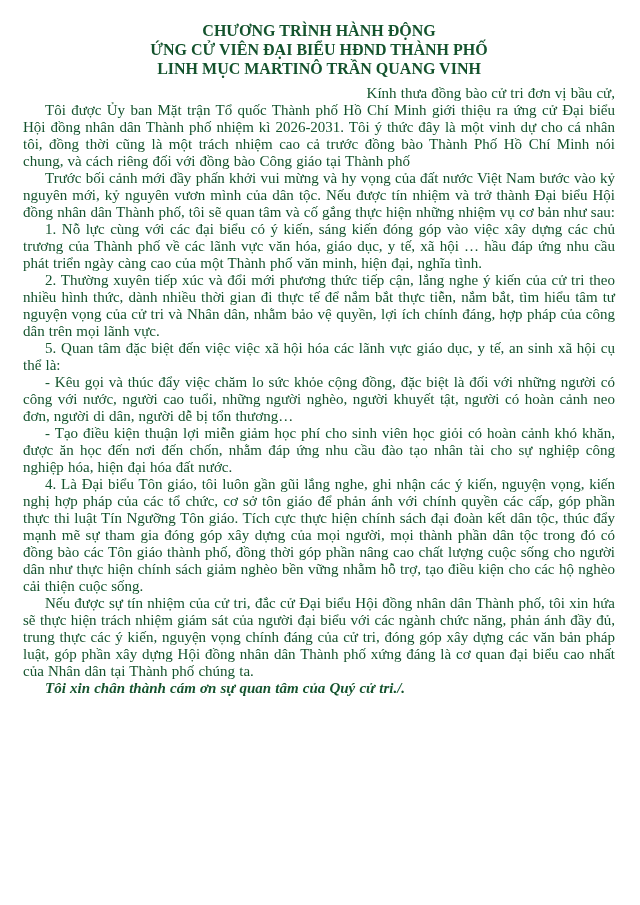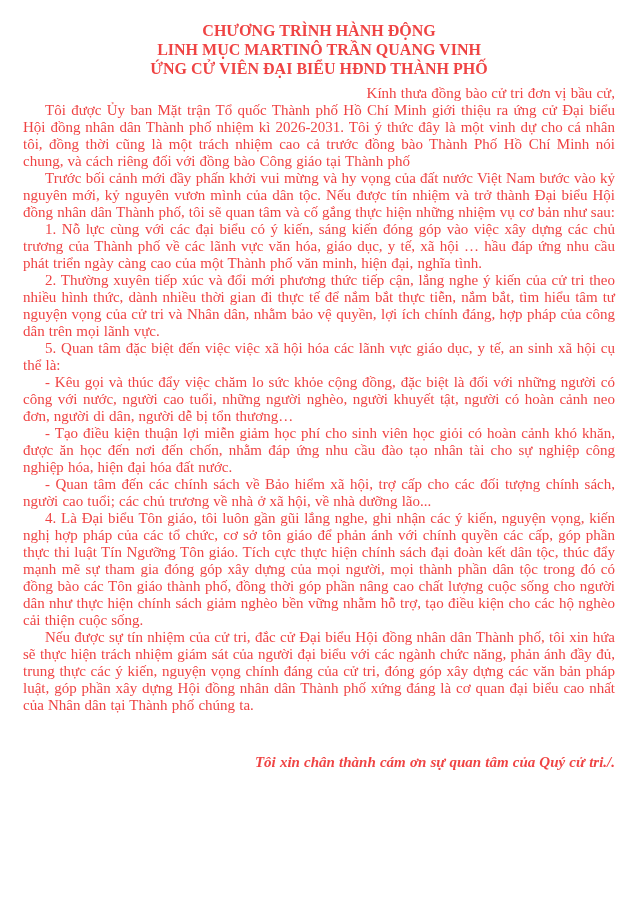--- a/index.html
+++ b/index.html
@@ -6,21 +6,21 @@
     margin: 0;
     padding: 0;
     background: #ffffff;
   }
   .page {
     position: relative;
     width: 640px;
     height: 905px;
     box-sizing: border-box;
     background: #ffffff;
-    color: #ef4444;
+    color: #14532d;
     font-family: "Liberation Serif", "DejaVu Serif", serif;
     font-size: 15px;
     padding: 21px 25px 0 23px;
     overflow: hidden;
   }
   .title-block {
     margin-bottom: 7px;
   }
   .title-line {
     text-align: center;
@@ -35,43 +35,41 @@
     text-indent: 22px;
     line-height: 17px;
     word-spacing: 0.4px;
   }
   .salutation {
     text-align: right;
   }
   .closing {
     font-weight: bold;
     font-style: italic;
-    text-align: right;
-    margin-top: 40px;
+    text-align: left;
   }
 </style>
 </head>
 <body>
 
 <div class="page">
 
   <div class="title-block">
     <div class="title-line">CHƯƠNG TRÌNH HÀNH ĐỘNG</div>
+    <div class="title-line">ỨNG CỬ VIÊN ĐẠI BIỂU HĐND THÀNH PHỐ</div>
     <div class="title-line">LINH MỤC MARTINÔ TRẦN QUANG VINH</div>
-    <div class="title-line">ỨNG CỬ VIÊN ĐẠI BIỂU HĐND THÀNH PHỐ</div>
   </div>
 
   <p class="para salutation">Kính thưa đồng bào cử tri đơn vị bầu cử,</p>
 
   <p class="para">Tôi được Ủy ban Mặt trận Tổ quốc Thành phố Hồ Chí Minh giới thiệu ra ứng cử Đại biểu Hội đồng nhân dân Thành phố nhiệm kì 2026-2031. Tôi ý thức đây là một vinh dự cho cá nhân tôi, đồng thời cũng là một trách nhiệm cao cả trước đồng bào Thành Phố Hồ Chí Minh nói chung, và cách riêng đối với đồng bào Công giáo tại Thành phố</p>
   <p class="para">Trước bối cảnh mới đầy phấn khởi vui mừng và hy vọng của đất nước Việt Nam bước vào kỷ nguyên mới, kỷ nguyên vươn mình của dân tộc. Nếu được tín nhiệm và trở thành Đại biểu Hội đồng nhân dân Thành phố, tôi sẽ quan tâm và cố gắng thực hiện những nhiệm vụ cơ bản như sau:</p>
   <p class="para">1. Nỗ lực cùng với các đại biểu có ý kiến, sáng kiến đóng góp vào việc xây dựng các chủ trương của Thành phố về các lãnh vực văn hóa, giáo dục, y tế, xã hội … hầu đáp ứng nhu cầu phát triển ngày càng cao của một Thành phố văn minh, hiện đại, nghĩa tình.</p>
   <p class="para">2. Thường xuyên tiếp xúc và đổi mới phương thức tiếp cận, lắng nghe ý kiến của cử tri theo nhiều hình thức, dành nhiều thời gian đi thực tế để nắm bắt thực tiễn, nắm bắt, tìm hiểu tâm tư nguyện vọng của cử tri và Nhân dân, nhằm bảo vệ quyền, lợi ích chính đáng, hợp pháp của công dân trên mọi lãnh vực.</p>
   <p class="para">5. Quan tâm đặc biệt đến việc việc xã hội hóa các lãnh vực giáo dục, y tế, an sinh xã hội cụ thể là:</p>
   <p class="para">- Kêu gọi và thúc đẩy việc chăm lo sức khỏe cộng đồng, đặc biệt là đối với những người có công với nước, người cao tuổi, những người nghèo, người khuyết tật, người có hoàn cảnh neo đơn, người di dân, người dễ bị tổn thương…</p>
   <p class="para">- Tạo điều kiện thuận lợi miễn giảm học phí cho sinh viên học giỏi có hoàn cảnh khó khăn, được ăn học đến nơi đến chốn, nhằm đáp ứng nhu cầu đào tạo nhân tài cho sự nghiệp công nghiệp hóa, hiện đại hóa đất nước.</p>
-  <p class="para">- Quan tâm đến các chính sách về Bảo hiểm xã hội, trợ cấp cho các đối tượng chính sách, người cao tuổi; các chủ trương về nhà ở xã hội, về nhà dưỡng lão...</p>
   <p class="para">4. Là Đại biểu Tôn giáo, tôi luôn gần gũi lắng nghe, ghi nhận các ý kiến, nguyện vọng, kiến nghị hợp pháp của các tổ chức, cơ sở tôn giáo để phản ánh với chính quyền các cấp, góp phần thực thi luật Tín Ngưỡng Tôn giáo. Tích cực thực hiện chính sách đại đoàn kết dân tộc, thúc đẩy mạnh mẽ sự tham gia đóng góp xây dựng của mọi người, mọi thành phần dân tộc trong đó có đồng bào các Tôn giáo thành phố, đồng thời góp phần nâng cao chất lượng cuộc sống cho người dân như thực hiện chính sách giảm nghèo bền vững nhằm hỗ trợ, tạo điều kiện cho các hộ nghèo cải thiện cuộc sống.</p>
   <p class="para">Nếu được sự tín nhiệm của cử tri, đắc cử Đại biểu Hội đồng nhân dân Thành phố, tôi xin hứa sẽ thực hiện trách nhiệm giám sát của người đại biểu với các ngành chức năng, phản ánh đầy đủ, trung thực các ý kiến, nguyện vọng chính đáng của cử tri, đóng góp xây dựng các văn bản pháp luật, góp phần xây dựng Hội đồng nhân dân Thành phố xứng đáng là cơ quan đại biểu cao nhất của Nhân dân tại Thành phố chúng ta.</p>
 
   <p class="para closing">Tôi xin chân thành cám ơn sự quan tâm của Quý cử tri./.</p>
 
 </div>
 
 </body></html>

